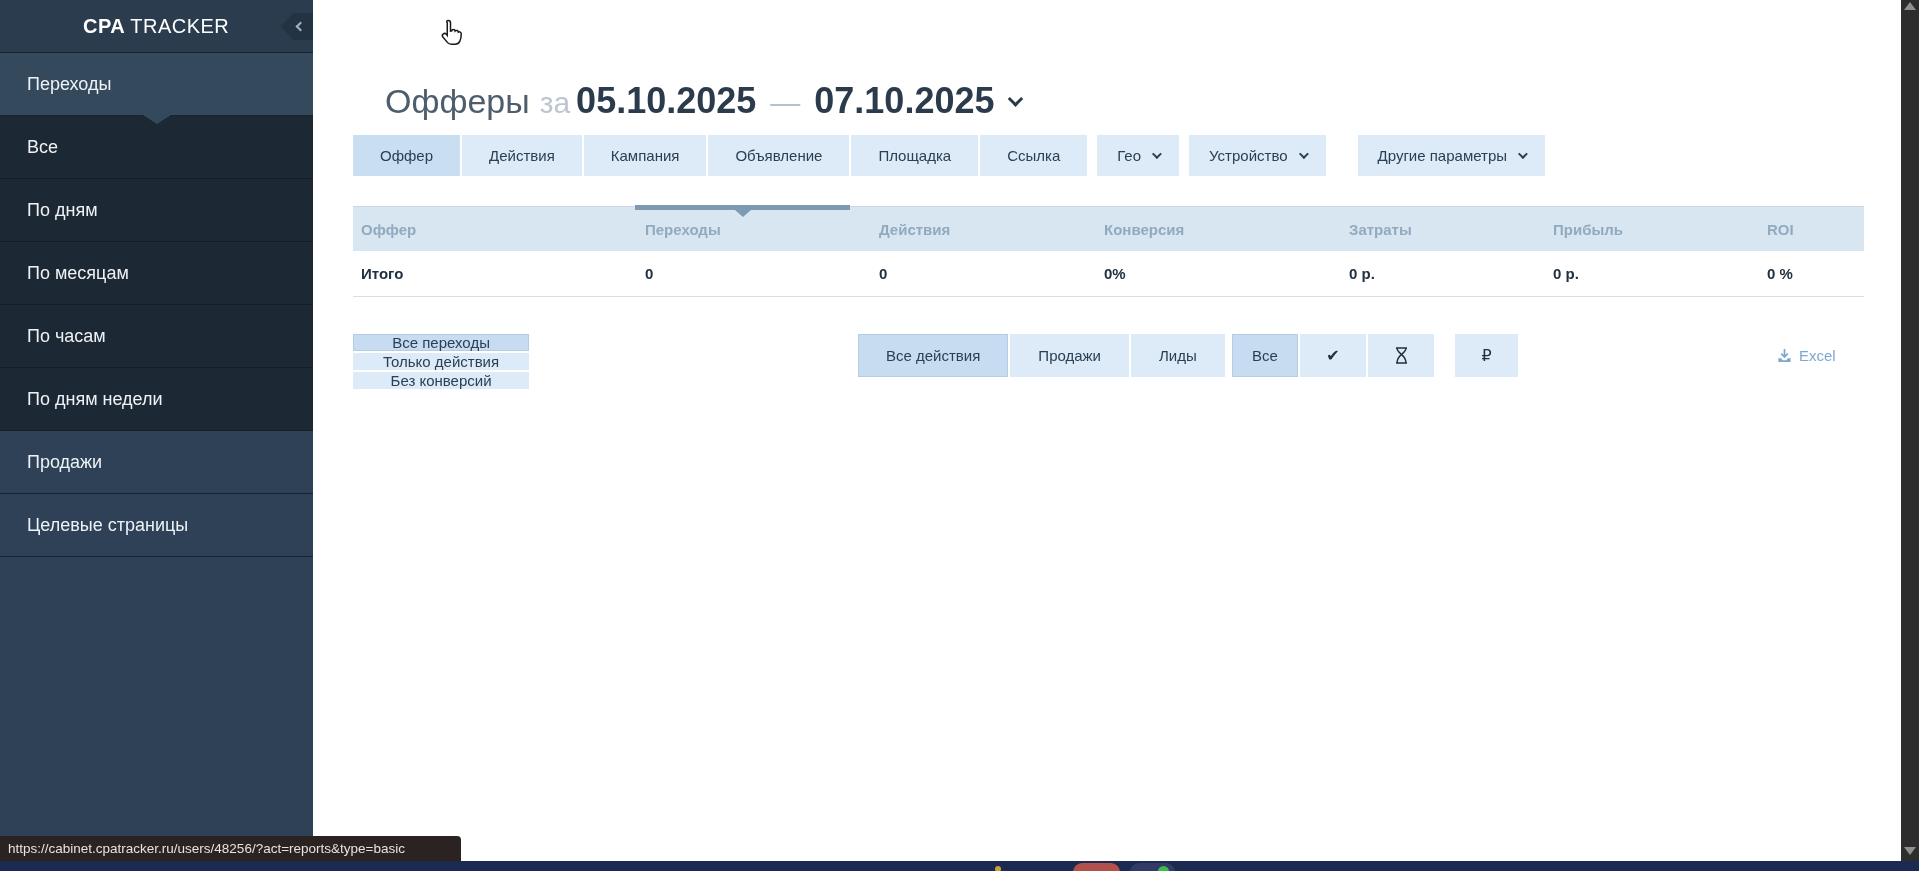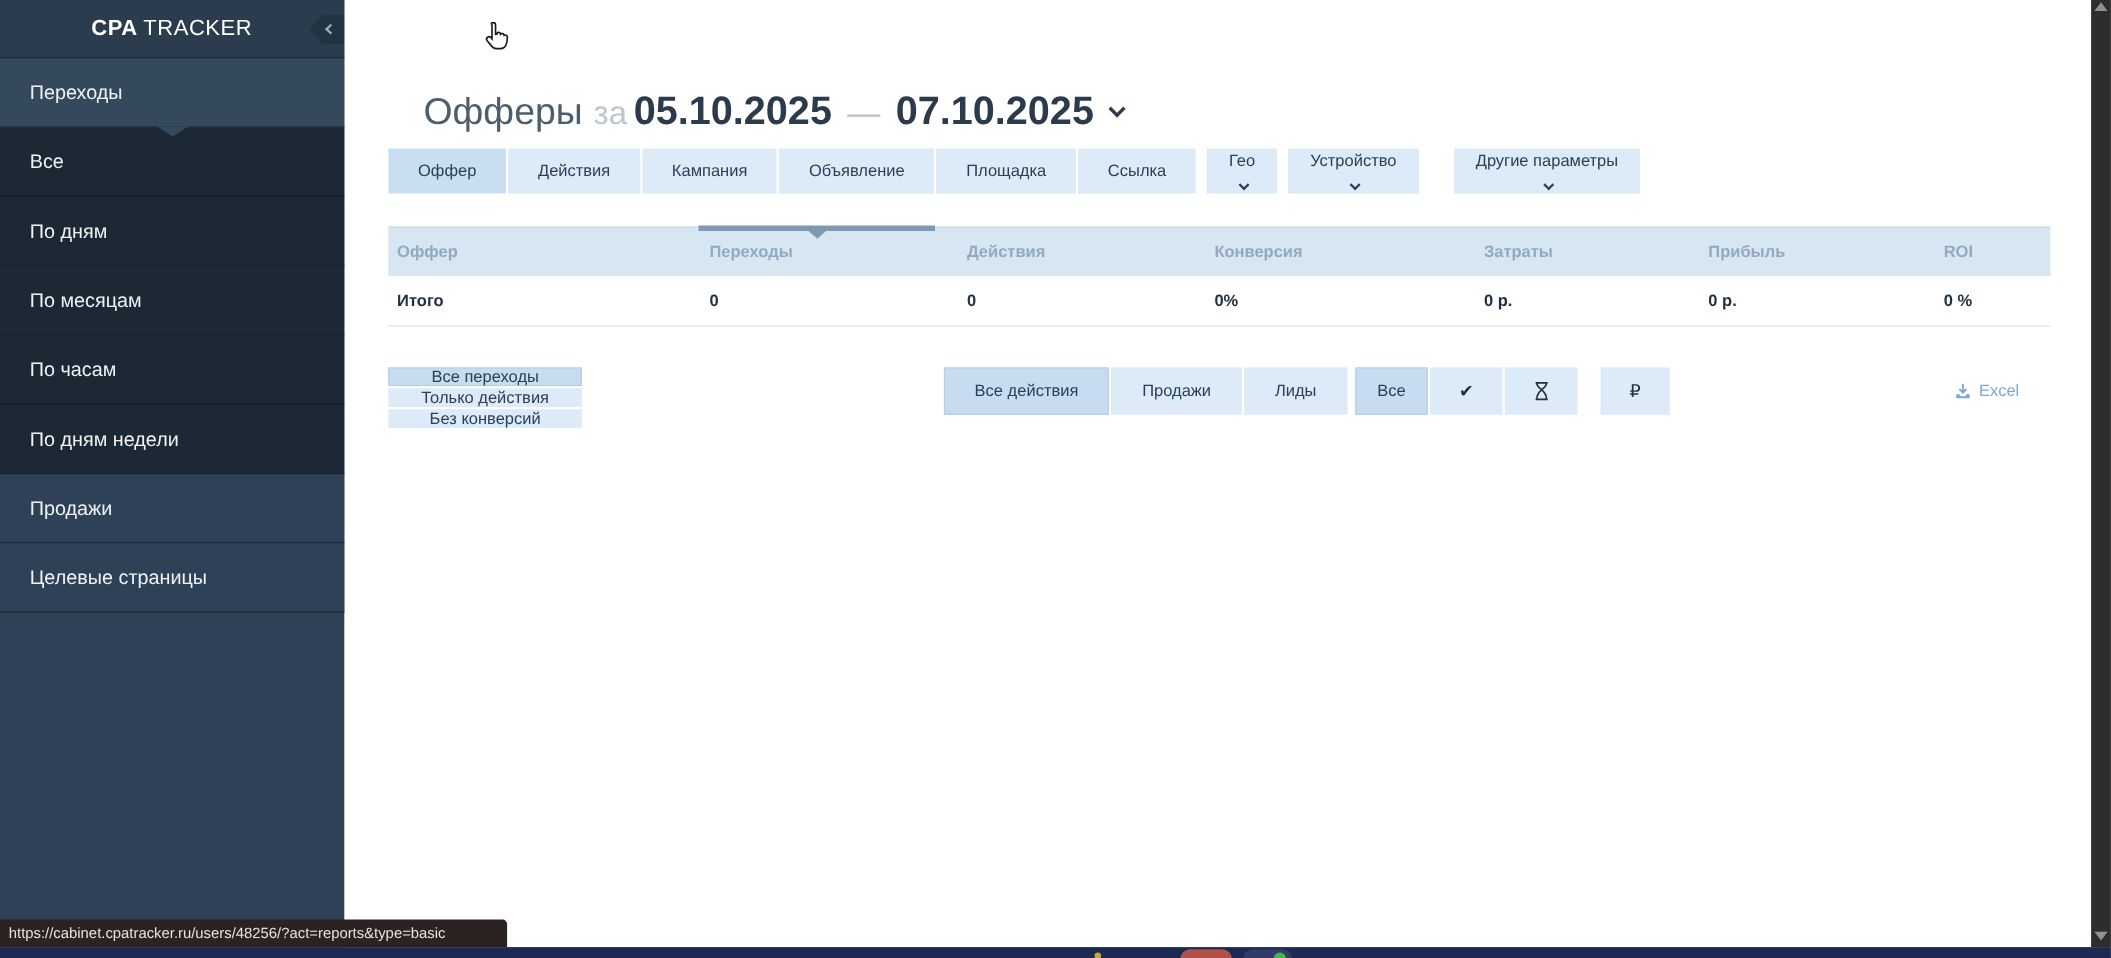--- a/index.html
+++ b/index.html
@@ -47,21 +47,21 @@
   .title .sep { font-size:30px; color:#b6c1cc; margin:0 14px; }
   .title .caret-title { width:11px; height:11px; border-width:3px; color:#2b3b4c; margin-left:16px; transform:rotate(45deg) translate(-6px,-6px); }
 
   
   .dimrow { position:absolute; left:353px; top:135px; height:41px; display:flex; align-items:stretch; }
   .btn { display:flex; align-items:center; justify-content:center; background:#dcebf7; color:#2b4055;
     font-size:15px; cursor:pointer; white-space:nowrap; }
   .tabgroup { display:flex; gap:2px; }
   .tab { padding:0 27px; }
   .tab.active { background:#cadef1; }
-  .ddl { margin-left:10px; padding:0 20px; gap:11px;flex-direction:column; }
+  .ddl { margin-left:10px; padding:0 20px; gap:11px; }
   .ddl-last { margin-left:32px; }
   .caret-dd { width:7px; height:7px; transform:rotate(45deg) translateY(-2px); color:#2b4055; }
 
   
   .table { position:absolute; left:353px; top:206px; width:1511px; }
   .sortbar { position:absolute; left:282px; top:-1px; width:215px; height:5px; background:#7e9ab2; z-index:2; }
   .sortbar::after { content:""; position:absolute; left:100px; top:5px; border:8px solid transparent; border-bottom:0; border-top:7px solid #7e9ab2; }
   .tgrid { display:grid; grid-template-columns:284px 234px 225px 245px 204px 214px 1fr; }
   .thead { height:45px; background:#d8e6f2; border-top:1px solid #cbd8e4; align-items:center; }
   .thead > div { padding-left:8px; color:#92aabf; font-size:15px; font-weight:700; cursor:pointer; }

